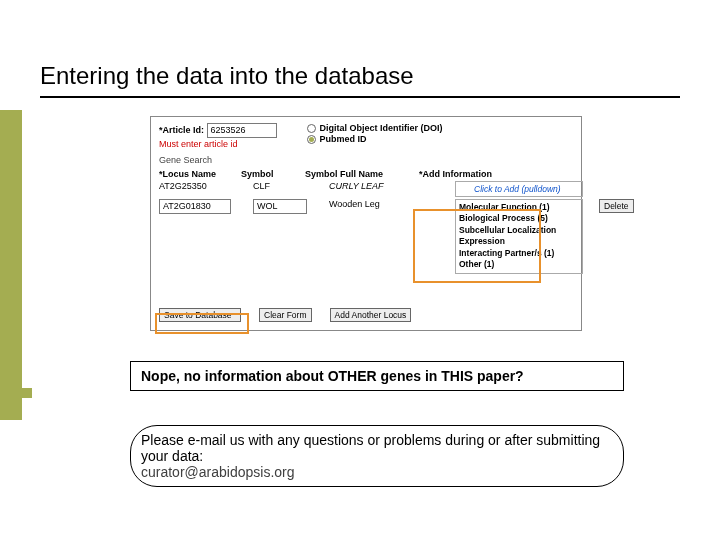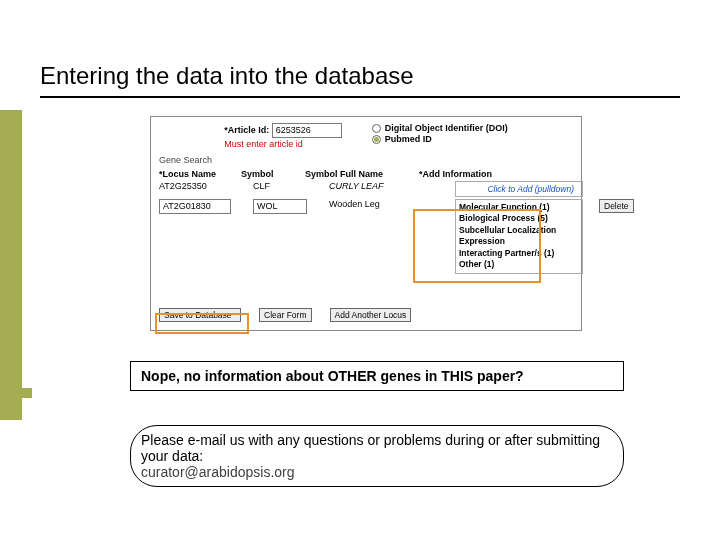--- a/index.html
+++ b/index.html
@@ -40,21 +40,21 @@
   }
   .panel {
     margin-left: 110px;
     width: 432px;
     border: 1px solid #888;
     background: #fff;
     padding: 6px 8px 8px 8px;
     font-size: 9px;
     position: relative;
   }
-  .row1 { display: flex; align-items: flex-start; justify-content: center; }
+  .row1 { display: flex; align-items: flex-start; }
   .field-label { font-weight: bold; margin-bottom: 1px; }
   .input {
     border: 1px solid #7a7a7a;
     height: 15px;
     padding: 1px 3px;
     font-size: 9px;
     background: #fff;
     display: inline-block;
   }
   .radio-col { margin-left: 30px; }
@@ -77,23 +77,22 @@
   }
   .grid-row {
     display: grid;
     grid-template-columns: 78px 60px 110px 128px 35px;
     gap: 16px;
     margin-top: 2px;
     align-items: flex-start;
   }
   .add-cell {
     border: 1px solid #aaa;
-    padding: 2px 8px;
+    padding: 2px 18px;
     font-size: 8.5px;
-    text-align: right;
   }
   .add-cell-link { color: #1155cc; font-style: italic; }
   .info-list {
     border: 1px solid #aaa;
     padding: 2px 3px;
     font-size: 8.5px;
     line-height: 1.35;
   }
   .info-list div { font-weight: bold; color: #000; }
   .btn {

